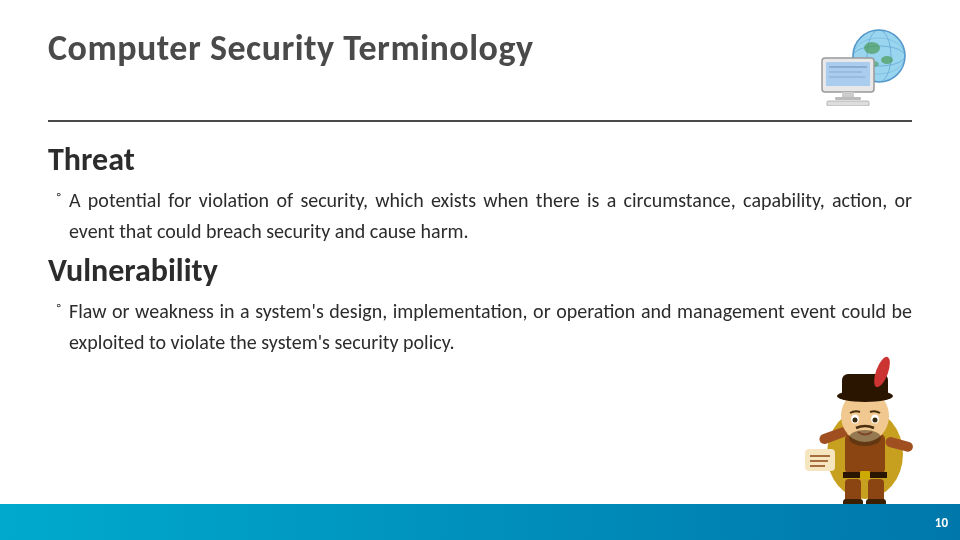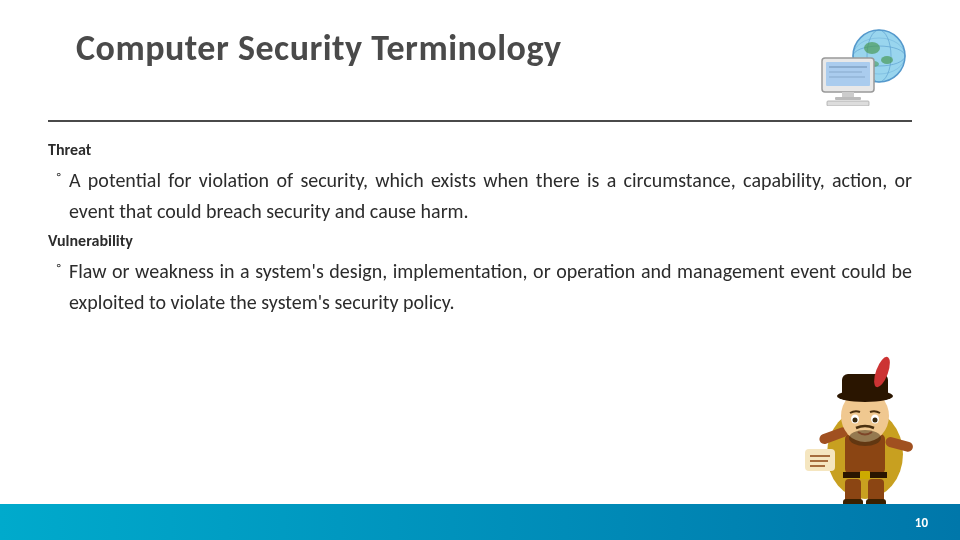--- a/index.html
+++ b/index.html
@@ -15,21 +15,21 @@
 
     .slide-container {
       width: 960px;
       height: 540px;
       position: relative;
       background: #ffffff;
     }
 
     
     .header-area {
-      padding: 28px 48px 0 76px;
+      padding: 28px 48px 0 48px;
       display: flex;
       align-items: flex-start;
       justify-content: space-between;
     }
 
     .title-block {
       flex: 1;
     }
 
     .slide-title {
@@ -47,21 +47,21 @@
       border-top: 2px solid #4a4a4a;
       margin: 10px 48px 0 48px;
     }
 
     
     .content-area {
       padding: 18px 48px 0 48px;
     }
 
     .section-heading {
-      font-size: 16px;
+      font-size: 32px;
       font-weight: 700;
       color: #2c2c2c;
       margin-bottom: 6px;
       font-family: 'Calibri', 'Segoe UI', Arial, sans-serif;
     }
 
     .bullet-item {
       display: flex;
       align-items: flex-start;
       margin-bottom: 4px;
@@ -92,21 +92,21 @@
     .bottom-bar {
       position: absolute;
       bottom: 0;
       left: 0;
       width: 100%;
       height: 36px;
       background: linear-gradient(to right, #00aacc, #0077aa);
       display: flex;
       align-items: center;
       justify-content: flex-end;
-      padding-right: 32px;
+      padding-right: 12px;
     }
 
     .page-number {
       color: #ffffff;
       font-size: 13px;
       font-weight: 600;
     }
 
     
     .character-illustration {

